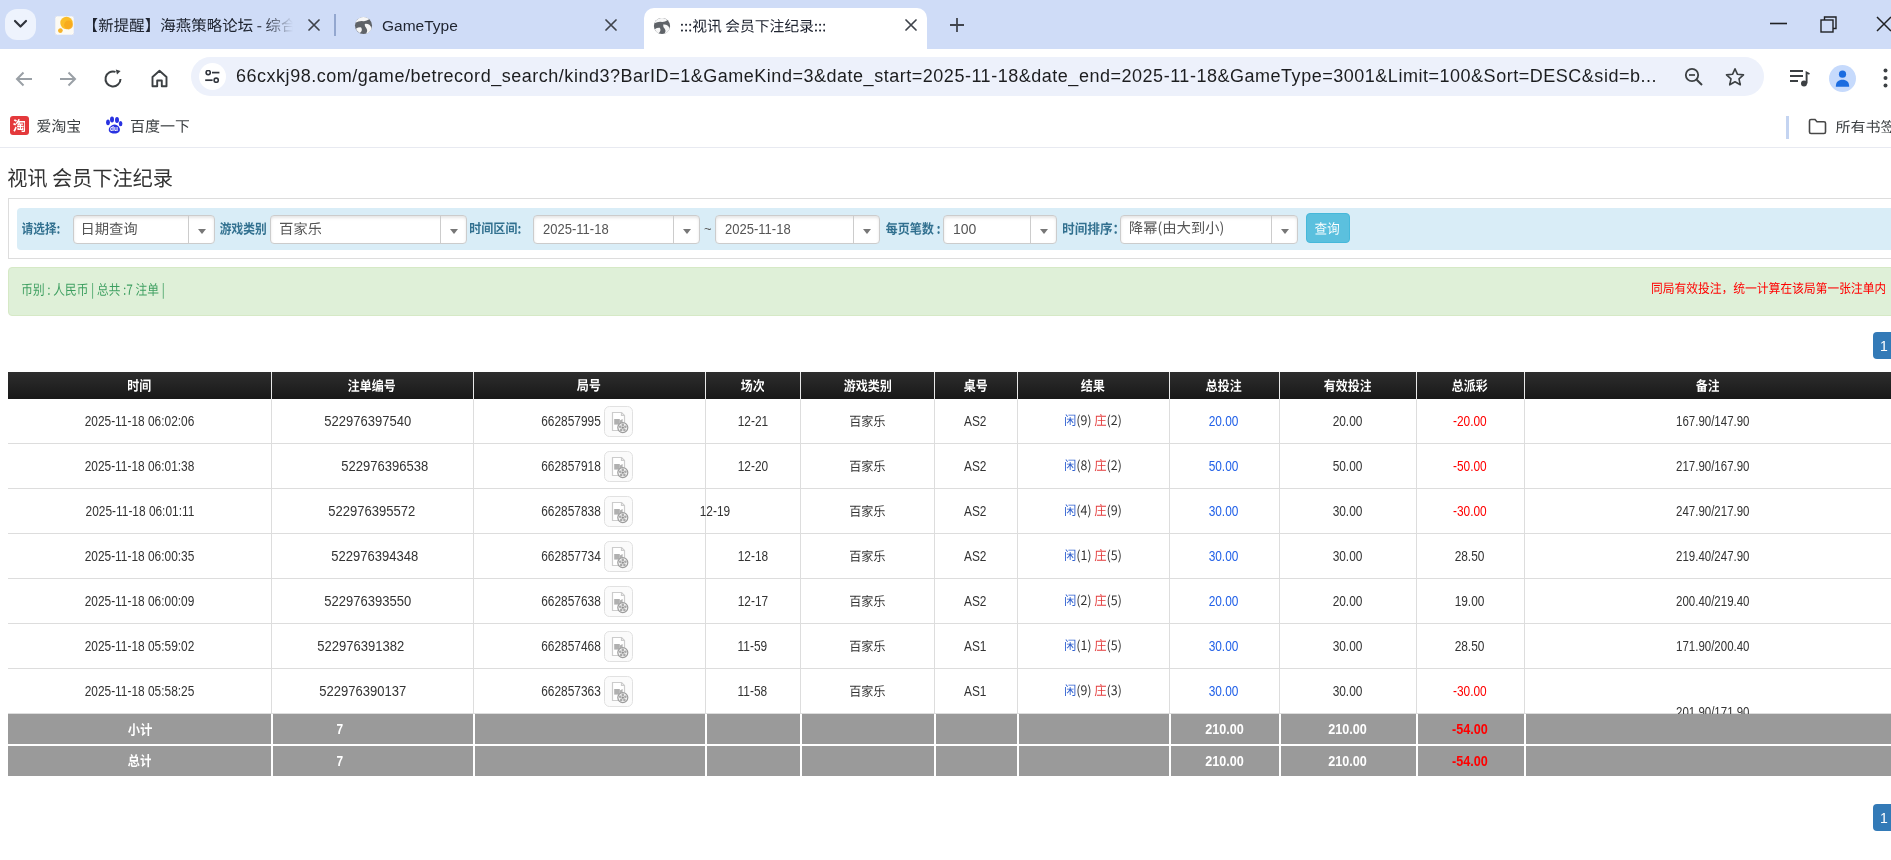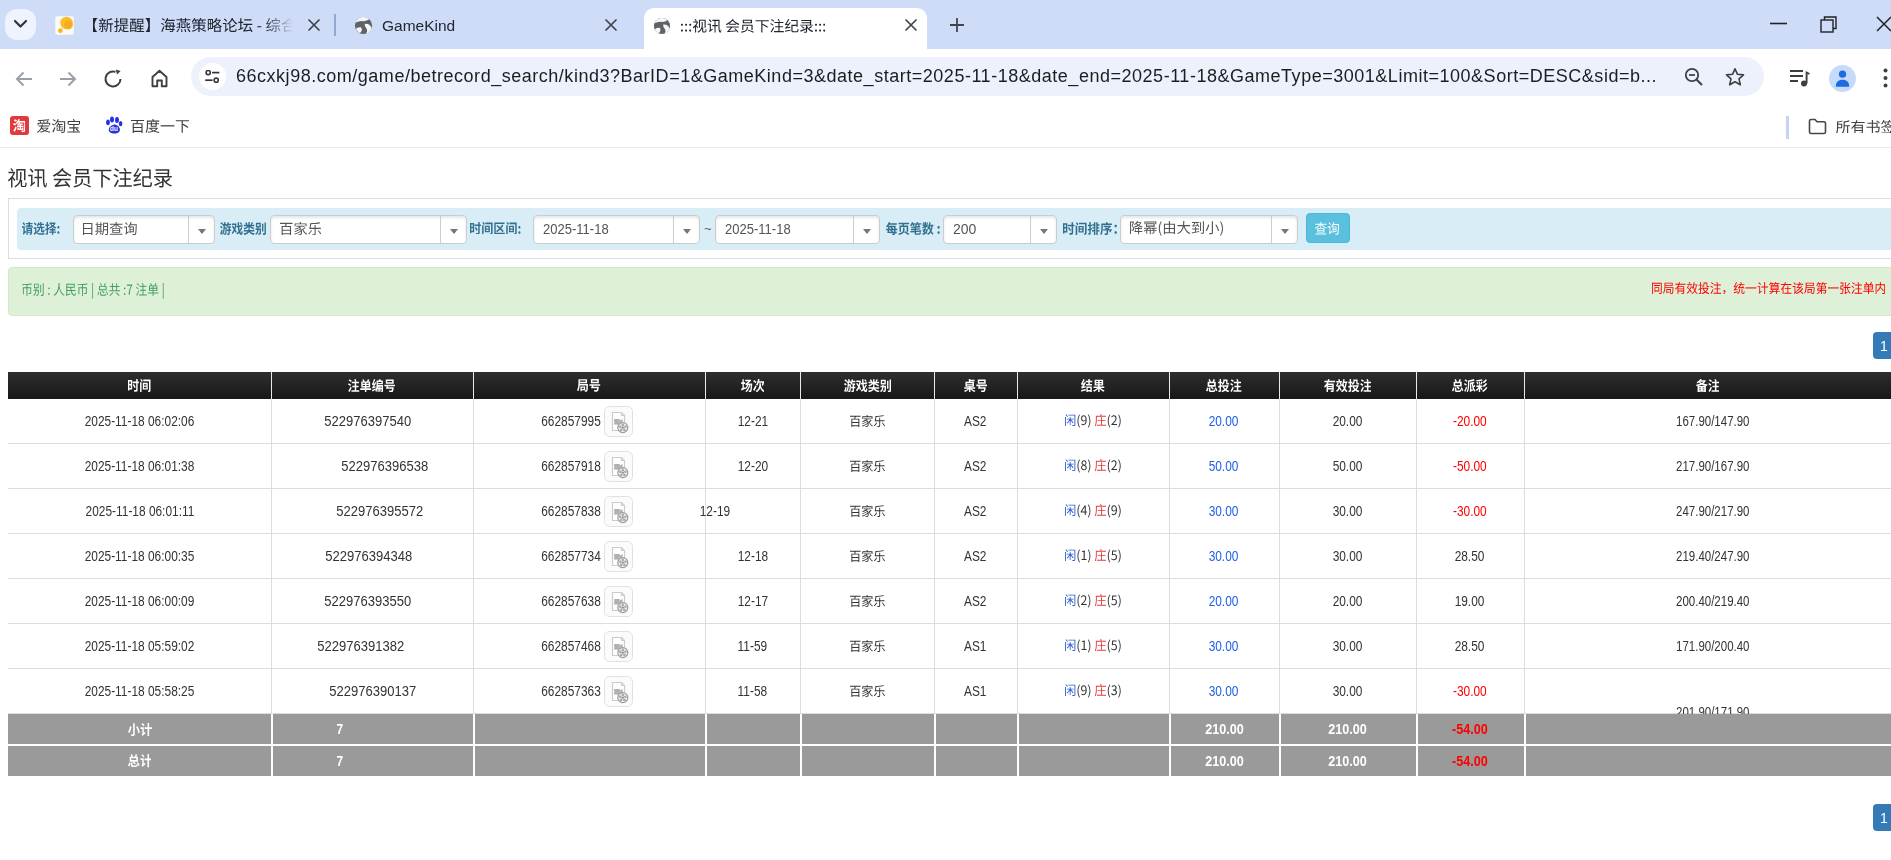--- a/index.html
+++ b/index.html
@@ -171,21 +171,21 @@
 <svg class="t" style="left:308px;top:19px" width="12" height="12" viewBox="0 0 12 12">
     <path d="M1 1 L11 11 M11 1 L1 11" stroke="#3f434b" stroke-width="1.7" stroke-linecap="round"></path>
   </svg>
 <div class="abs" style="left:334px;top:14px;width:2px;height:22px;background:#93a7cf"></div>
 <svg class="t" style="left:354px;top:16px" width="19" height="19" viewBox="0 0 20 20">
     <circle cx="10" cy="10" r="9" fill="#5f6368"></circle>
     <path d="M1.5 7 A 9 9 0 0 1 16 3.5 A 12 12 0 0 1 10.5 5.5 A 13 13 0 0 0 1.5 7 Z" fill="#fff" opacity=".95"></path>
     <path d="M6 18 A 9 9 0 0 1 2 13.5 A 8 8 0 0 1 7.5 12 A 4 4 0 0 1 6 18 Z" fill="#fff" opacity=".95"></path>
     <path d="M12.5 18.6 A 4.5 4.5 0 0 0 13 13 A 5.5 5.5 0 0 1 11.3 8.3 A 6.8 6.8 0 0 1 18.5 12.8 A 9 9 0 0 1 12.5 18.6 Z" fill="#fff" opacity=".95"></path>
   </svg>
-<div class="abs" style="left:382px;top:17px;font-size:15.5px;color:#1f2430">GameKind</div>
+<div class="abs" style="left:382px;top:17px;font-size:15.5px;color:#1f2430">GameType</div>
 <svg class="t" style="left:605px;top:19px" width="12" height="12" viewBox="0 0 12 12">
     <path d="M1 1 L11 11 M11 1 L1 11" stroke="#3f434b" stroke-width="1.7" stroke-linecap="round"></path>
   </svg>
 <div class="abs" style="left:644px;top:8px;width:283px;height:41px;background:#fff;border-radius:10px 10px 0 0"></div>
 <svg class="t" style="left:653px;top:17px" width="18" height="18" viewBox="0 0 20 20">
     <circle cx="10" cy="10" r="9" fill="#5f6368"></circle>
     <path d="M1.5 7 A 9 9 0 0 1 16 3.5 A 12 12 0 0 1 10.5 5.5 A 13 13 0 0 0 1.5 7 Z" fill="#fff" opacity=".95"></path>
     <path d="M6 18 A 9 9 0 0 1 2 13.5 A 8 8 0 0 1 7.5 12 A 4 4 0 0 1 6 18 Z" fill="#fff" opacity=".95"></path>
     <path d="M12.5 18.6 A 4.5 4.5 0 0 0 13 13 A 5.5 5.5 0 0 1 11.3 8.3 A 6.8 6.8 0 0 1 18.5 12.8 A 9 9 0 0 1 12.5 18.6 Z" fill="#fff" opacity=".95"></path>
   </svg>
@@ -411,21 +411,21 @@
         <use href="#g46" x="1000"></use>
         <use href="#g47" x="2000"></use>
         <use href="#g48" x="3000"></use>
         <use href="#g37" x="4227"></use>
       </g>
     </g>
   </svg>
 <div class="seg" style="left:943px;top:215px;width:114px">
     <div class="arr"></div>
   </div>
-<div class="abs" style="left:953px;top:221px;font-size:14px;color:#555">200</div>
+<div class="abs" style="left:953px;top:221px;font-size:14px;color:#555">100</div>
 <svg class="t" style="left:1063px;top:221.5px;width:53.9px;height:13.0px;" viewBox="66 -858 4279 952" preserveAspectRatio="none">
     <g transform="scale(1,-1)">
       <g fill="#31708f">
         <use href="#g42" x="0"></use>
         <use href="#g43" x="1000"></use>
         <use href="#g49" x="2000"></use>
         <use href="#g50" x="3000"></use>
         <use href="#g51" x="4000"></use>
       </g>
     </g>
@@ -767,21 +767,21 @@
   </div>
 <div class="cell" style="left:1416px;top:444px;width:108px;height:44px">
     <div class="num" style="color:#f00">-50.00</div>
   </div>
 <div class="cell" style="left:1534px;top:444px;width:357px;height:44px">
     <div class="num" style="transform:scaleX(.82)">217.90/167.90</div>
   </div>
 <div class="cell" style="left:8px;top:489px;width:263px;height:44px">
     <div class="num" style="white-space:nowrap">2025-11-18 06:01:11</div>
   </div>
-<div class="cell" style="left:283px;top:489px;width:194px;height:44px">
+<div class="cell" style="left:275px;top:489px;width:194px;height:44px">
     <div class="num" style="transform:scaleX(.93)">522976395572</div>
   </div>
 <div class="cell" style="left:473px;top:489px;width:197px;height:44px">
     <div class="num">662857838</div>
   </div>
 <svg width="29" height="31" viewBox="0 0 29 31" class="t" style="left:604px;top:496px">
 <rect x="0.5" y="0.5" width="28" height="30" rx="5" fill="#fbfbfb" stroke="#e1e1e1"></rect>
 <path d="M8.5 6.5 H17.5 L20.5 9.5 V24.5 H8.5 Z" fill="#fff" stroke="#ccc" stroke-width="1.2"></path>
 <path d="M17.5 6.5 V9.5 H20.5" fill="none" stroke="#ccc" stroke-width="1.2"></path>
 <path d="M10.2 13 H15.8 V18.6 H10.2 Z" fill="#b0b0b0"></path>
@@ -837,21 +837,21 @@
   </div>
 <div class="cell" style="left:1416px;top:489px;width:108px;height:44px">
     <div class="num" style="color:#f00">-30.00</div>
   </div>
 <div class="cell" style="left:1534px;top:489px;width:357px;height:44px">
     <div class="num" style="transform:scaleX(.82)">247.90/217.90</div>
   </div>
 <div class="cell" style="left:8px;top:534px;width:263px;height:44px">
     <div class="num" style="white-space:nowrap">2025-11-18 06:00:35</div>
   </div>
-<div class="cell" style="left:272px;top:534px;width:194px;height:44px">
+<div class="cell" style="left:278px;top:534px;width:194px;height:44px">
     <div class="num" style="transform:scaleX(.93)">522976394348</div>
   </div>
 <div class="cell" style="left:473px;top:534px;width:197px;height:44px">
     <div class="num">662857734</div>
   </div>
 <svg width="29" height="31" viewBox="0 0 29 31" class="t" style="left:604px;top:541px">
 <rect x="0.5" y="0.5" width="28" height="30" rx="5" fill="#fbfbfb" stroke="#e1e1e1"></rect>
 <path d="M8.5 6.5 H17.5 L20.5 9.5 V24.5 H8.5 Z" fill="#fff" stroke="#ccc" stroke-width="1.2"></path>
 <path d="M17.5 6.5 V9.5 H20.5" fill="none" stroke="#ccc" stroke-width="1.2"></path>
 <path d="M10.2 13 H15.8 V18.6 H10.2 Z" fill="#b0b0b0"></path>
@@ -1047,21 +1047,21 @@
   </div>
 <div class="cell" style="left:1416px;top:624px;width:108px;height:44px">
     <div class="num" style="color:#333">28.50</div>
   </div>
 <div class="cell" style="left:1534px;top:624px;width:357px;height:44px">
     <div class="num" style="transform:scaleX(.82)">171.90/200.40</div>
   </div>
 <div class="cell" style="left:8px;top:669px;width:263px;height:44px">
     <div class="num" style="white-space:nowrap">2025-11-18 05:58:25</div>
   </div>
-<div class="cell" style="left:276px;top:669px;width:194px;height:44px">
+<div class="cell" style="left:266px;top:669px;width:194px;height:44px">
     <div class="num" style="transform:scaleX(.93)">522976390137</div>
   </div>
 <div class="cell" style="left:473px;top:669px;width:197px;height:44px">
     <div class="num">662857363</div>
   </div>
 <svg width="29" height="31" viewBox="0 0 29 31" class="t" style="left:604px;top:676px">
 <rect x="0.5" y="0.5" width="28" height="30" rx="5" fill="#fbfbfb" stroke="#e1e1e1"></rect>
 <path d="M8.5 6.5 H17.5 L20.5 9.5 V24.5 H8.5 Z" fill="#fff" stroke="#ccc" stroke-width="1.2"></path>
 <path d="M17.5 6.5 V9.5 H20.5" fill="none" stroke="#ccc" stroke-width="1.2"></path>
 <path d="M10.2 13 H15.8 V18.6 H10.2 Z" fill="#b0b0b0"></path>

